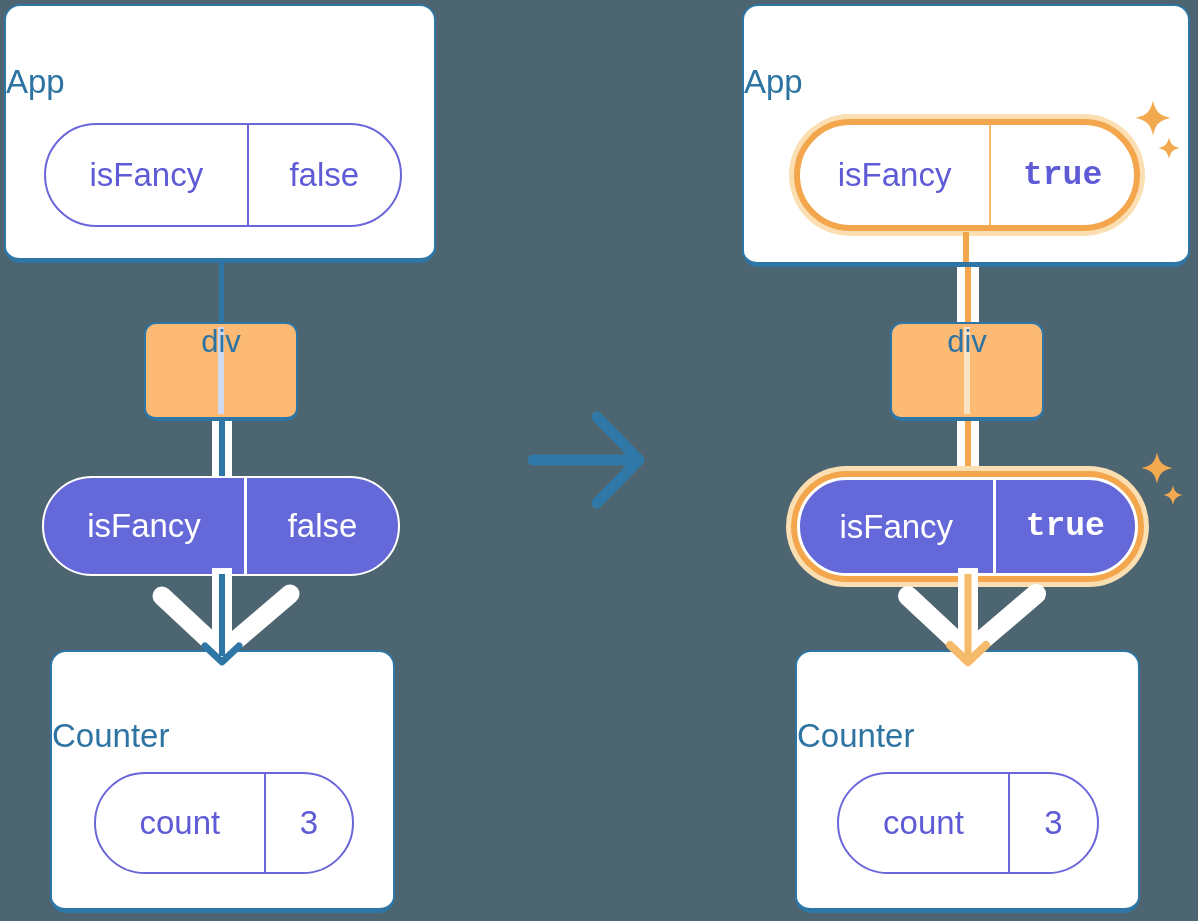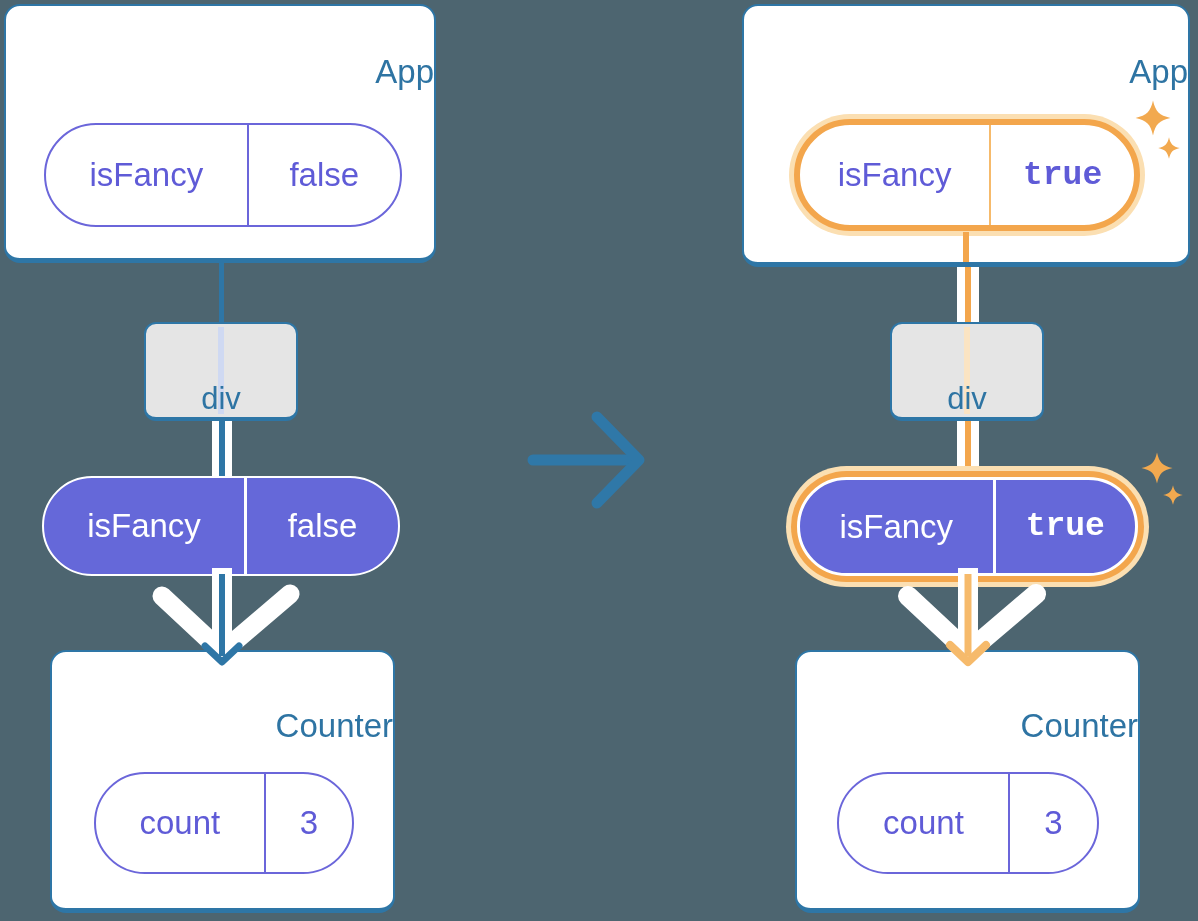--- a/index.html
+++ b/index.html
@@ -8,22 +8,22 @@
     background:#4D6570;
     font-family:"Liberation Sans","DejaVu Sans",sans-serif;
   }
   
   .card{
     position:absolute;background:#fff;
     border:2px solid #2E76A6;border-bottom-width:5px;
     border-radius:16px;box-sizing:border-box;z-index:1;
   }
   .card-title{
-    position:absolute;left:0;right:0;text-align:right;
-    font-size:33px;color:#2E74A3;line-height:38px;
+    position:absolute;left:0;right:0;text-align:left;
+    font-size:33px;color:#2E74A3;line-height:38px;margin-top:10px;
   }
   
   .pill{
     position:absolute;display:flex;align-items:stretch;
     box-sizing:border-box;border-radius:60px;overflow:hidden;
   }
   .pill .cell{display:flex;align-items:center;justify-content:center;font-size:33px;}
   .pill .divider{width:2px;}
   .pill.outline{background:#fff;border:2px solid #6B66DA;}
   .pill.outline .cell{color:#5F5BD7;}
@@ -34,22 +34,22 @@
   .pill.fancy-outline{background:#fff;border:6px solid #F3A64C;box-shadow:0 0 0 5px #FBDFB2;}
   .pill.fancy-outline .cell{color:#5F5BD7;}
   .pill.fancy-outline .divider{background:#F6BA6B;}
   .pill.fancy-filled{background:#6568D9;border:3px solid #fff;
     box-shadow:0 0 0 6px #F3A64C,0 0 0 11px #FBDFB2;}
   .pill.fancy-filled .cell{color:#fff;}
   .pill.fancy-filled .divider{background:#fff;width:3px;}
   .bold{font-weight:bold;font-family:Liberation Mono, monospace;}
   
   .node{
-    position:absolute;background:#e5e5e5;border:2px solid #2E76A6;border-bottom-width:4px;
-    border-radius:12px;box-sizing:border-box;display:flex;align-items:flex-end;justify-content:center;
+    position:absolute;background:#fdba74;border:2px solid #2E76A6;border-bottom-width:4px;
+    border-radius:12px;box-sizing:border-box;display:flex;align-items:flex-start;justify-content:center;
     z-index:1;
   }
   .node .node-label{font-size:31px;color:#2E74A3;position:relative;z-index:2;}
   .node .ghost-line{position:absolute;top:3px;bottom:3px;left:50%;margin-left:-3px;width:6px;z-index:1;}
   
   .line-solid{position:absolute;background:#2E76A6;z-index:0;}
   .strand{position:absolute;background:#fff;z-index:0;display:flex;justify-content:center;}
   .strand .core{width:6px;height:100%;}
   .core.teal{background:#2E76A6;}
   .core.orange{background:#F3A64C;}

